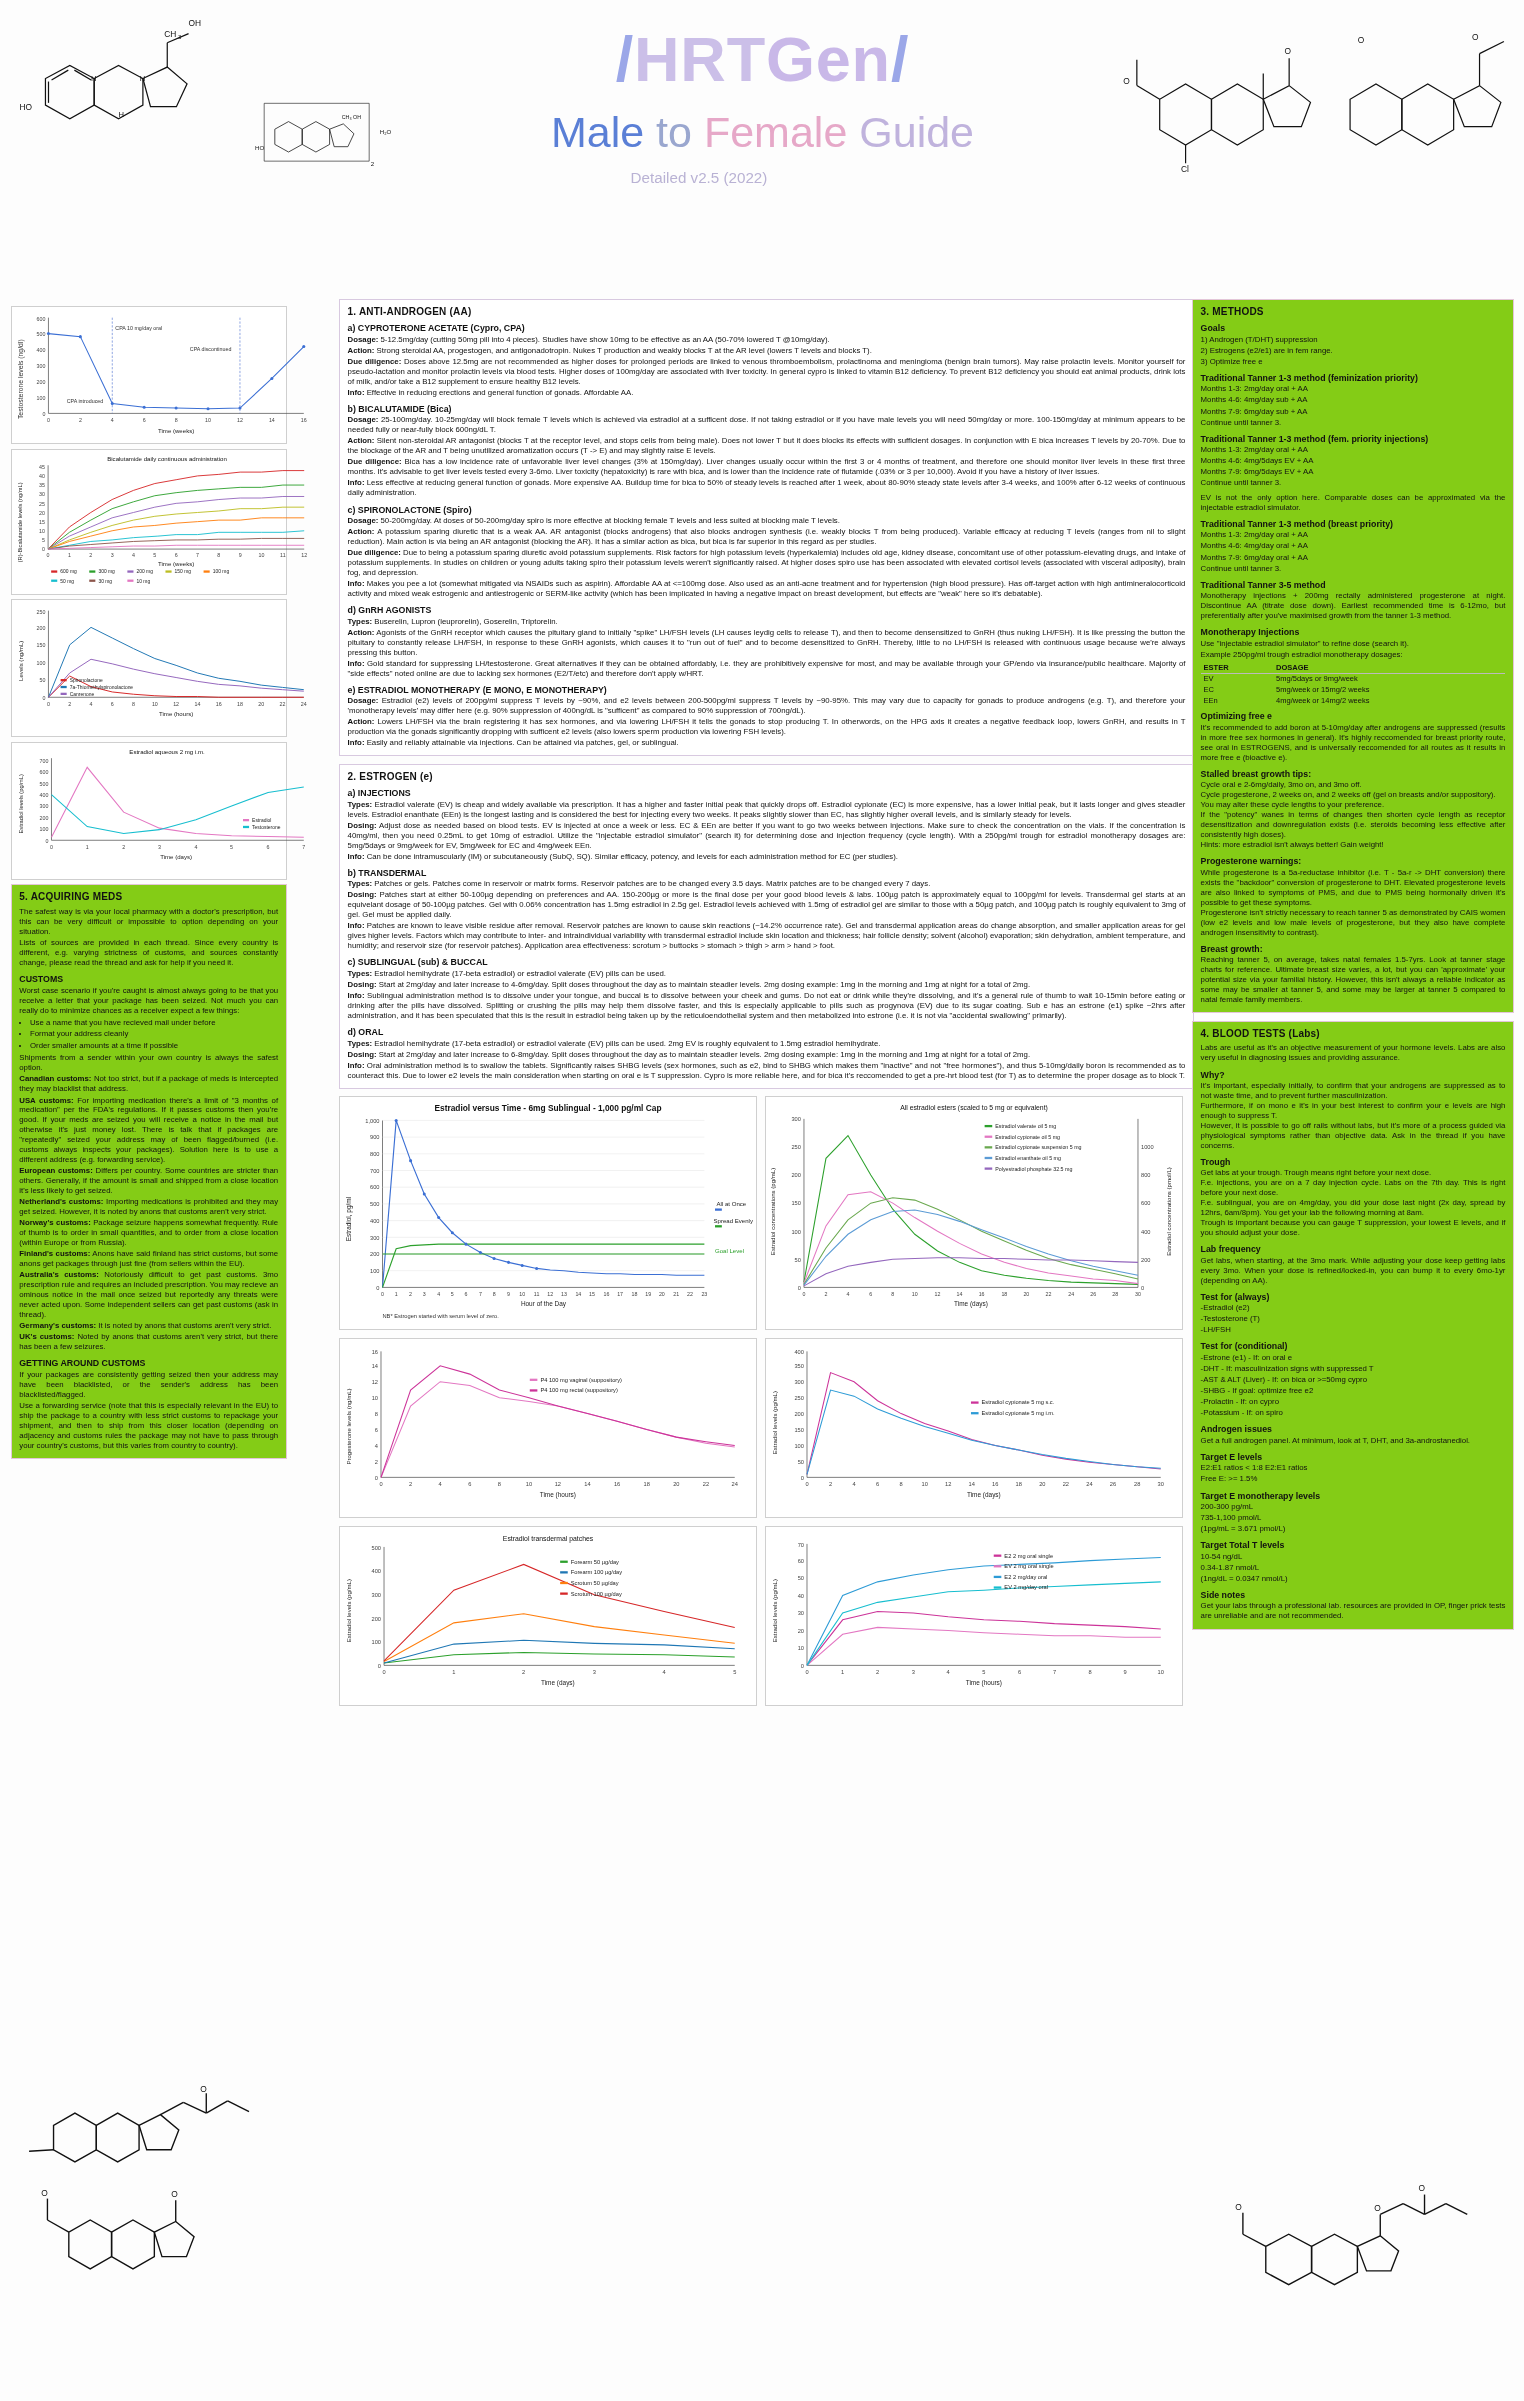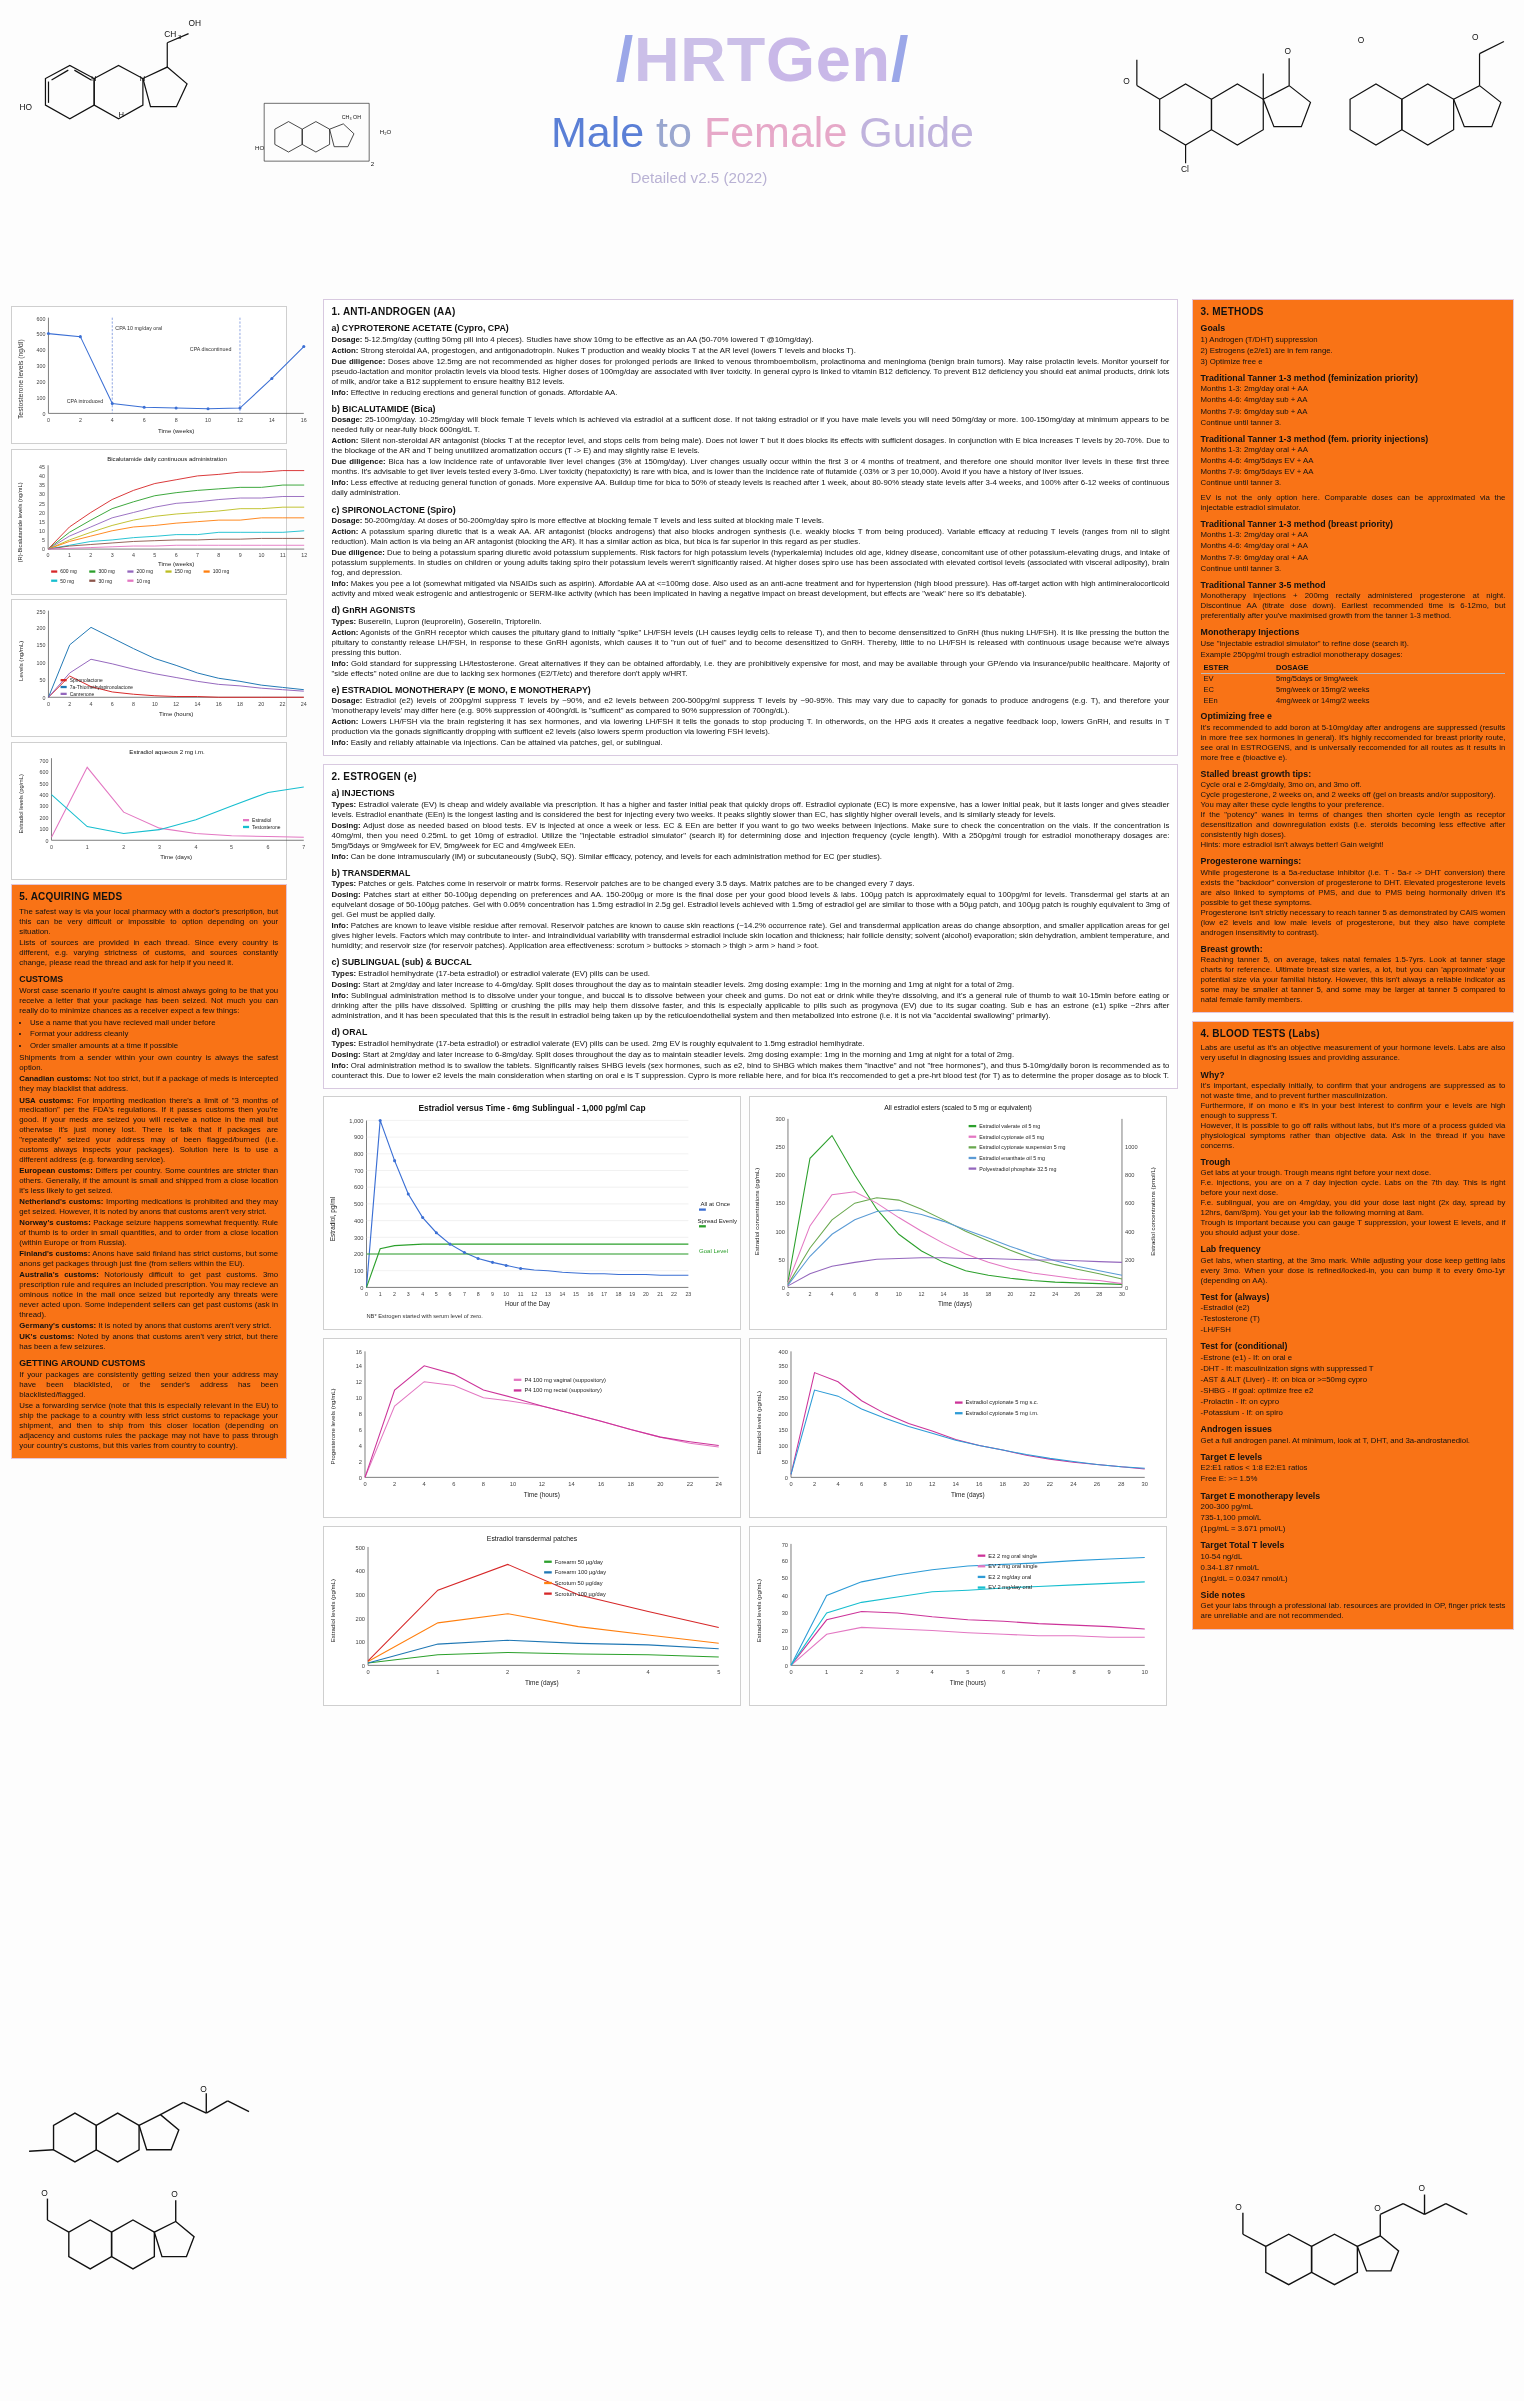--- a/index.html
+++ b/index.html
@@ -34,28 +34,28 @@
   .title-ver {
     position:absolute; left:0; top:169px; width:1398px; text-align:center;
     font-size:15.2px; color:#b9b2d4;
   }
   .chem-left { position:absolute; left:15.2px; top:6.1px; width:236px; height:145px; }
   .chem-right { position:absolute; right:15.2px; top:0px; width:396px; height:191px; }
   .chem-mid { position:absolute; left:252px; top:91px; width:175px; height:84px; }
 
   
   .col-left { position:absolute; left:10.7px; top:306px; width:276px; }
-  .col-mid  { position:absolute; left:323px; top:299px; width:855px; }
+  .col-mid  { position:absolute; left:339px; top:299px; width:855px; }
   .col-right{ position:absolute; left:1192px; top:299px; width:322px; }
 
   .panel {
     border:0.8px solid #d8c9e0; background:#fff;
     padding:6.1px 7.6px; margin-bottom:7.6px;
   }
-  .panel.pink { border-color:#e3c6d8; background:#f97316; }
+  .panel.pink { border-color:#e3c6d8; background:#84cc16; }
 
   h2.sec {
     font-size:10px; font-weight:bold; margin:0 0 4.6px 0; letter-spacing:0.2px;
   }
   h3.sub { font-size:8.8px; font-weight:bold; margin:6.1px 0 1.5px 0; }
   p.t { font-size:7.8px; line-height:1.28; margin:1.1px 0; text-align:justify; }
   p.t b { font-weight:bold; }
 
   ul.t { margin:2.3px 0 2.3px 10.7px; padding:0; }
   ul.t li { font-size:7.8px; line-height:1.3; margin:1.5px 0; }

